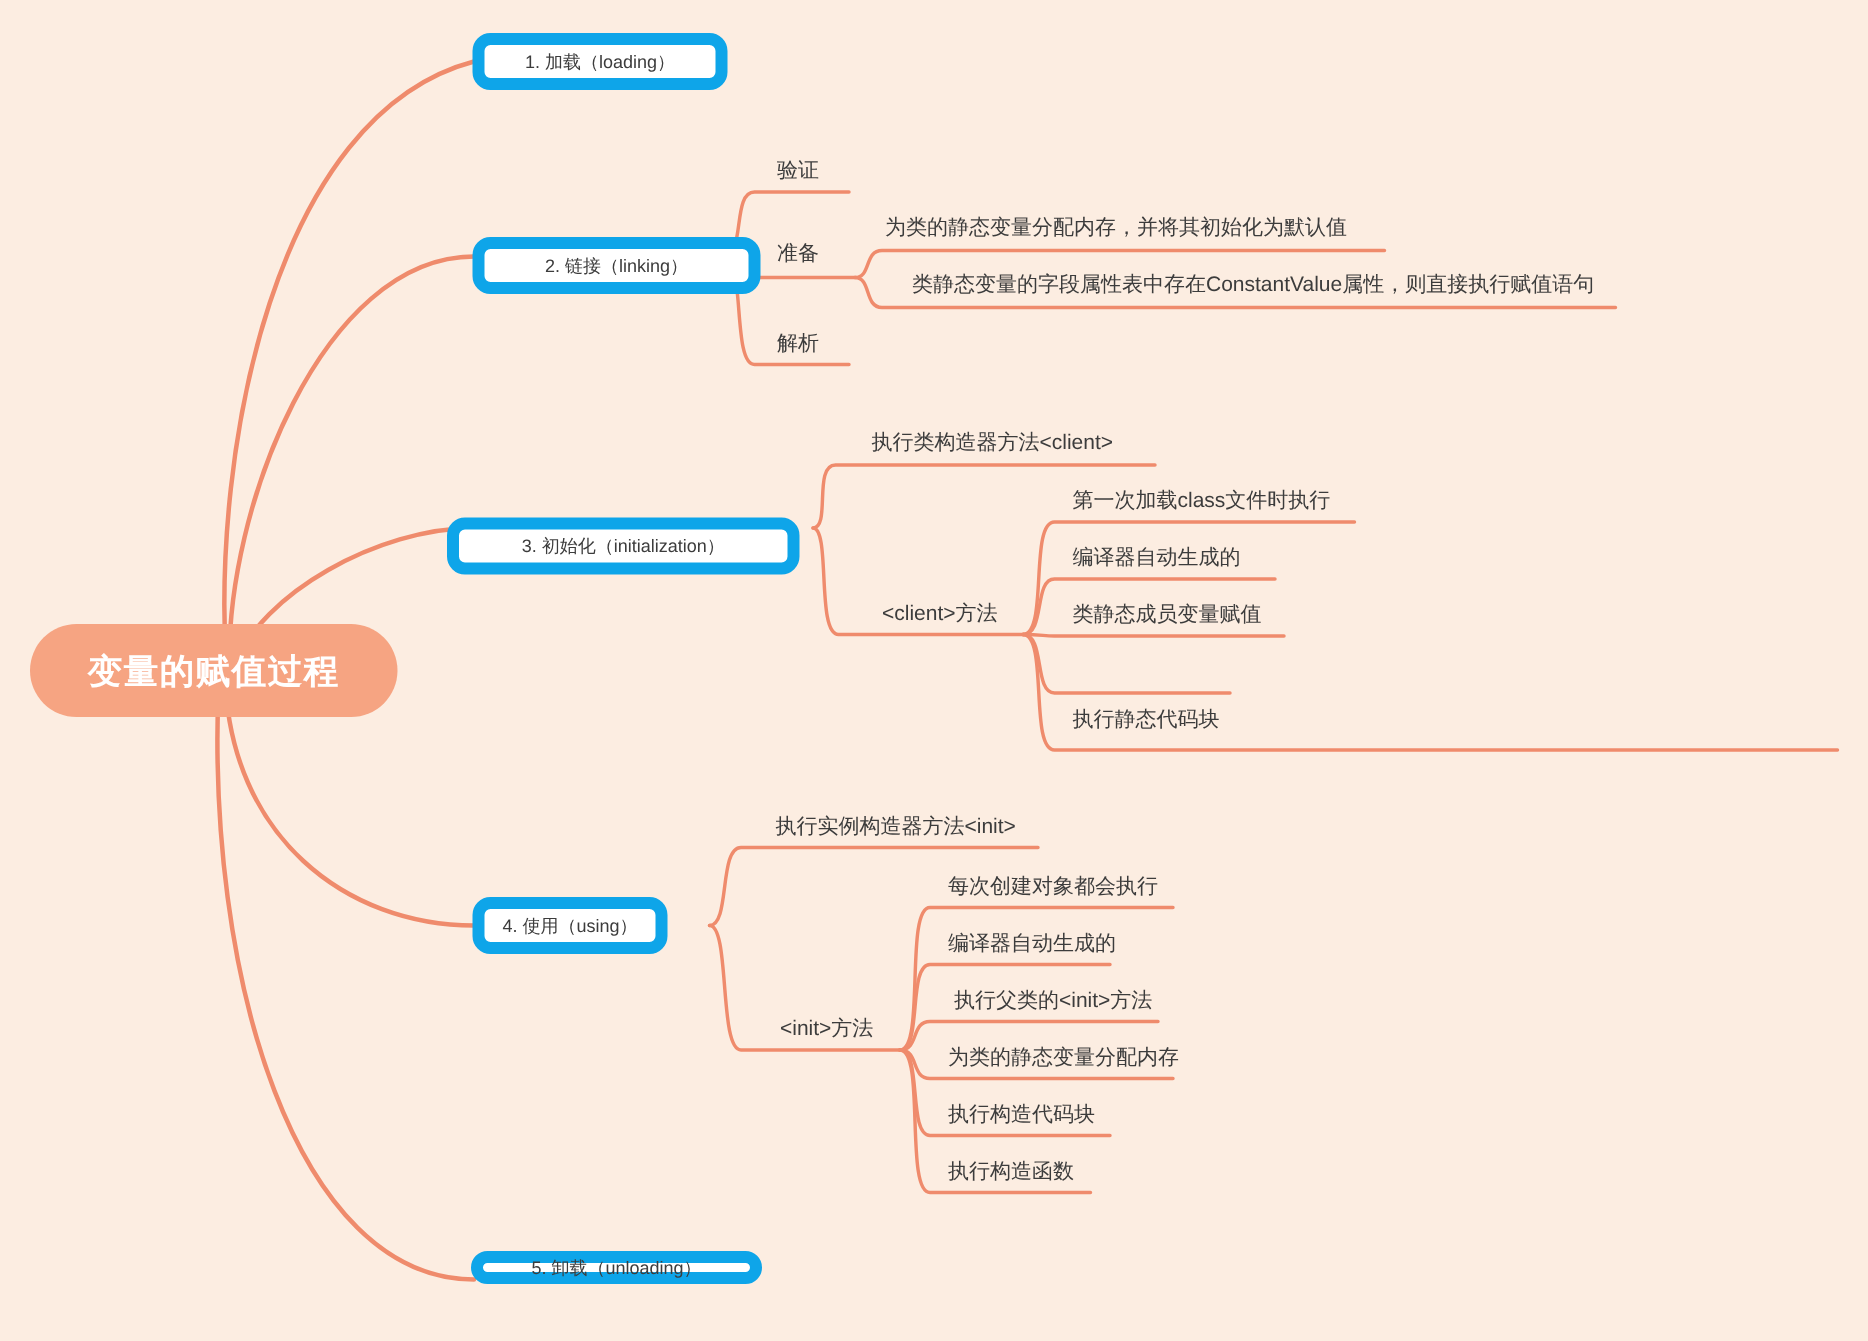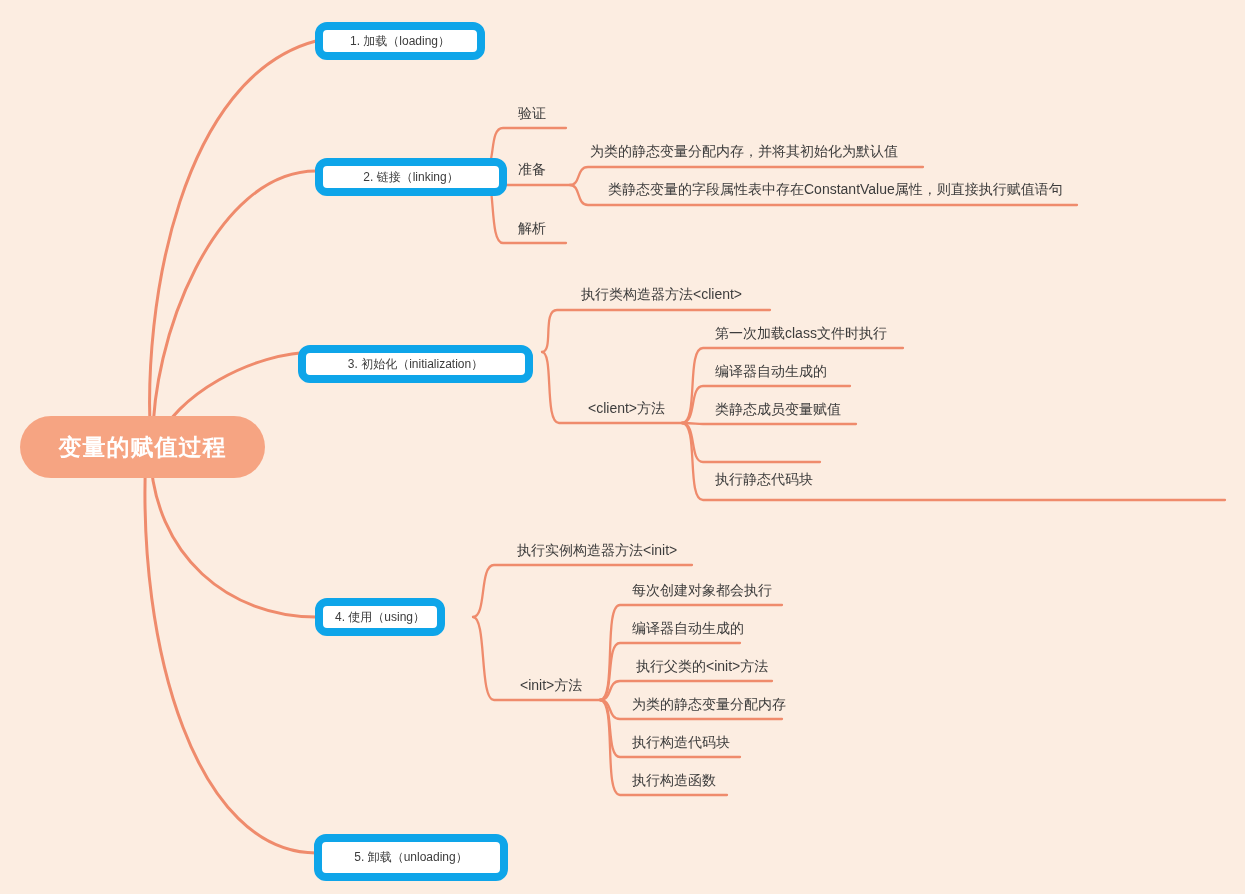--- a/index.html
+++ b/index.html
@@ -82,21 +82,21 @@
       <path d="M 600 700 C 617 700 603 795 620 795 H 727"></path>
     </g>
   </svg>
 
   <div class="root-topic" style="left:20px;top:416px;width:245px;height:62px;">变量的赋值过程</div>
 
   <div class="topic" style="left:315px;top:22px;width:170px;height:38px;">1. 加载（loading）</div>
   <div class="topic" style="left:315px;top:158px;width:192px;height:38px;">2. 链接（linking）</div>
   <div class="topic" style="left:298px;top:333px;width:235px;height:38px;margin-top:12px;">3. 初始化（initialization）</div>
   <div class="topic" style="left:315px;top:598px;width:130px;height:38px;">4. 使用（using）</div>
-  <div class="topic" style="left:314px;top:834px;width:194px;height:47px;">5. 卸载（unloading）</div>
+  <div class="topic" style="left:314px;top:834px;width:194px;height:22px;">5. 卸载（unloading）</div>
 
   <div class="leaf" style="left:518px;top:105px;">验证</div>
   <div class="leaf" style="left:518px;top:162px;font-family:Liberation Serif, serif;">准备</div>
   <div class="leaf" style="left:518px;top:220px;">解析</div>
   <div class="leaf" style="left:608px;top:181px;">类静态变量的字段属性表中存在ConstantValue属性，则直接执行赋值语句</div>
   <div class="leaf" style="left:590px;top:143px;">为类的静态变量分配内存，并将其初始化为默认值</div>
 
   <div class="leaf" style="left:581px;top:286px;">执行类构造器方法&lt;client&gt;</div>
   <div class="leaf" style="left:588px;top:400px;">&lt;client&gt;方法</div>
   <div class="leaf" style="left:715px;top:325px;">第一次加载class文件时执行</div>

